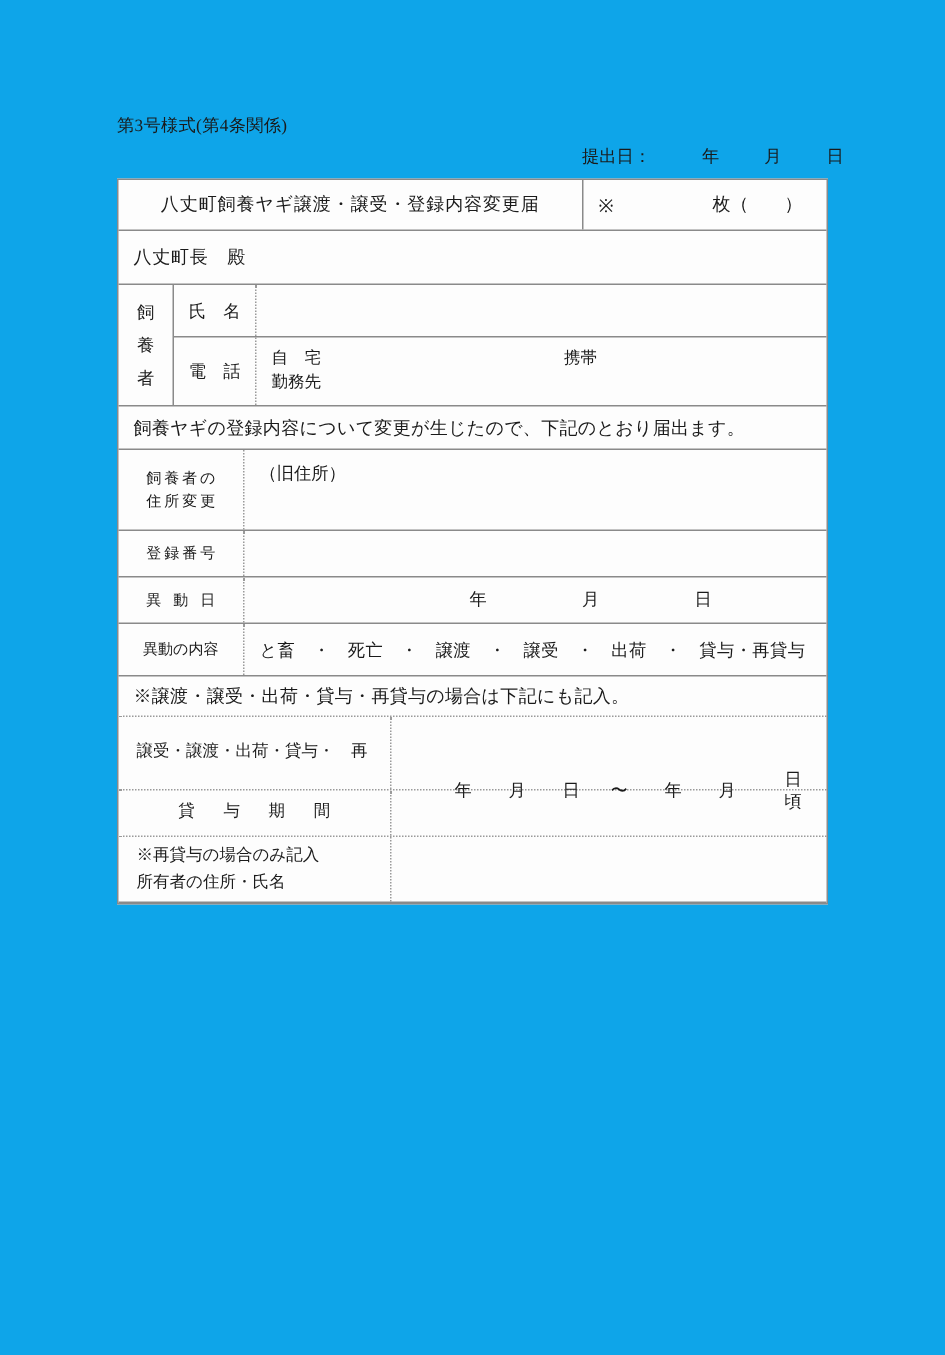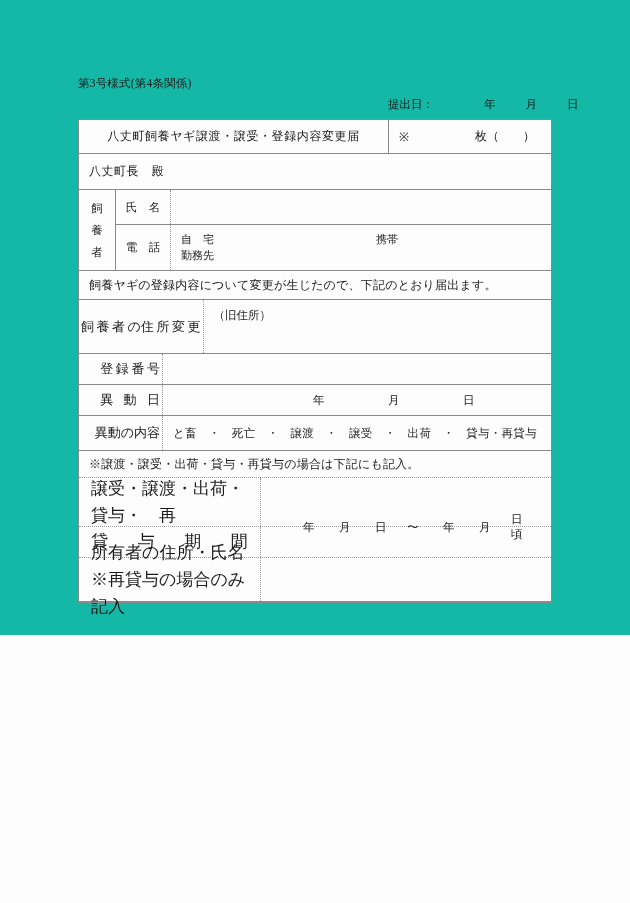--- a/index.html
+++ b/index.html
@@ -14,22 +14,22 @@
     font-family: "Liberation Serif", "DejaVu Serif", serif;
     color: #1a1a1a;
     background: #fdfdfd;
     overflow: hidden;
   }
 
   .page {
     position: absolute;
     left: 0; top: 0;
     width: 630px;
-    height: 635px;
-    background: #14b8a6;
+    height: 903px;
+    background: #0ea5e9;
   }
 
   
   .form-code {
     position: absolute;
     left: 78px;
     top: 76px;
     font-size: 11.5px;
     letter-spacing: 0.2px;
     white-space: nowrap;
@@ -37,21 +37,21 @@
   .submit-date {
     position: absolute;
     left: 388px;
     top: 97px;
     width: 164px;
     font-size: 11.5px;
     white-space: nowrap;
     display: flex;
     align-items: baseline;
   }
-  .submit-date .sd-label { margin-right: 20px; }
+  .submit-date .sd-label { margin-right: 4px; }
   .submit-date .sd-y { margin-left: 30px; }
   .submit-date .sd-m { margin-left: 30px; }
   .submit-date .sd-d { margin-left: 30px; }
 
   
   .form-table {
     position: absolute;
     left: 78px;
     top: 119px;
     width: 474px;
@@ -161,25 +161,25 @@
     padding-left: 10px;
     letter-spacing: 0.2px;
   }
 
   
   .d-row { display: flex; }
   .d-label {
     flex: 0 0 84px;
     box-sizing: border-box;
     border-right: 1.2px dotted #9a9a9a;
-    font-size: 13px;
-    display: flex;
-    flex-direction: row;
-    align-items: center;
-    justify-content: flex-end;
+    font-size: 10px;
+    display: flex;
+    flex-direction: column;
+    align-items: center;
+    justify-content: center;
     text-align: center;
     line-height: 1.5;
     padding: 0 2px;
   }
   .d-val {
     flex: 1 1 auto;
     box-sizing: border-box;
     font-size: 11.5px;
     padding-left: 10px;
     display: flex;
@@ -225,21 +225,21 @@
     flex: 1 1 auto;
     padding-left: 10px;
     letter-spacing: 0.2px;
     text-align: right;
   }
 
   .lend-label {
     flex: 0 0 182px;
     box-sizing: border-box;
     border-right: 1.2px dotted #9a9a9a;
-    font-size: 17px;
+    font-size: 11px;
     display: flex;
     flex-direction: column;
     justify-content: center;
     line-height: 1.6;
     padding: 0 12px;
   }
   .lend-val {
     flex: 1 1 auto;
     box-sizing: border-box;
   }
@@ -260,21 +260,21 @@
     top: 50%;
     transform: translateY(-50%);
     font-size: 11.5px;
   }
   .pv1 { left: 42px; }
   .pv2 { left: 78px; }
   .pv3 { left: 114px; }
   .pv4 { left: 146px; }
   .pv5 { left: 182px; }
   .pv6 { left: 218px; }
-  .pv7 { left: 250px; text-align: right; }
+  .pv7 { left: 262px; text-align: right; }
 
   
   .remarks {
     padding: 7px 12px 11px 10px;
     font-size: 11.5px;
     line-height: 1.62;
   }
   .remarks-title { margin-bottom: 1px; }
   .remarks-p {
     margin: 0 0 0 22px;
@@ -419,21 +419,21 @@
           <span class="pv4">〜</span>
           <span class="pv5">年</span>
           <span class="pv6">月</span>
           <span class="pv7">日頃</span>
         </span>
       </div>
     </div>
 
     <div class="d-row solid-b" style="height:43px;">
       <div class="lend-label">
+        <span>※再貸与の場合のみ記入</span>
         <span>所有者の住所・氏名</span>
-        <span>※再貸与の場合のみ記入</span>
       </div>
       <div class="lend-val"></div>
     </div>
 
 
   </div>
 </div>
 
 </body></html>

